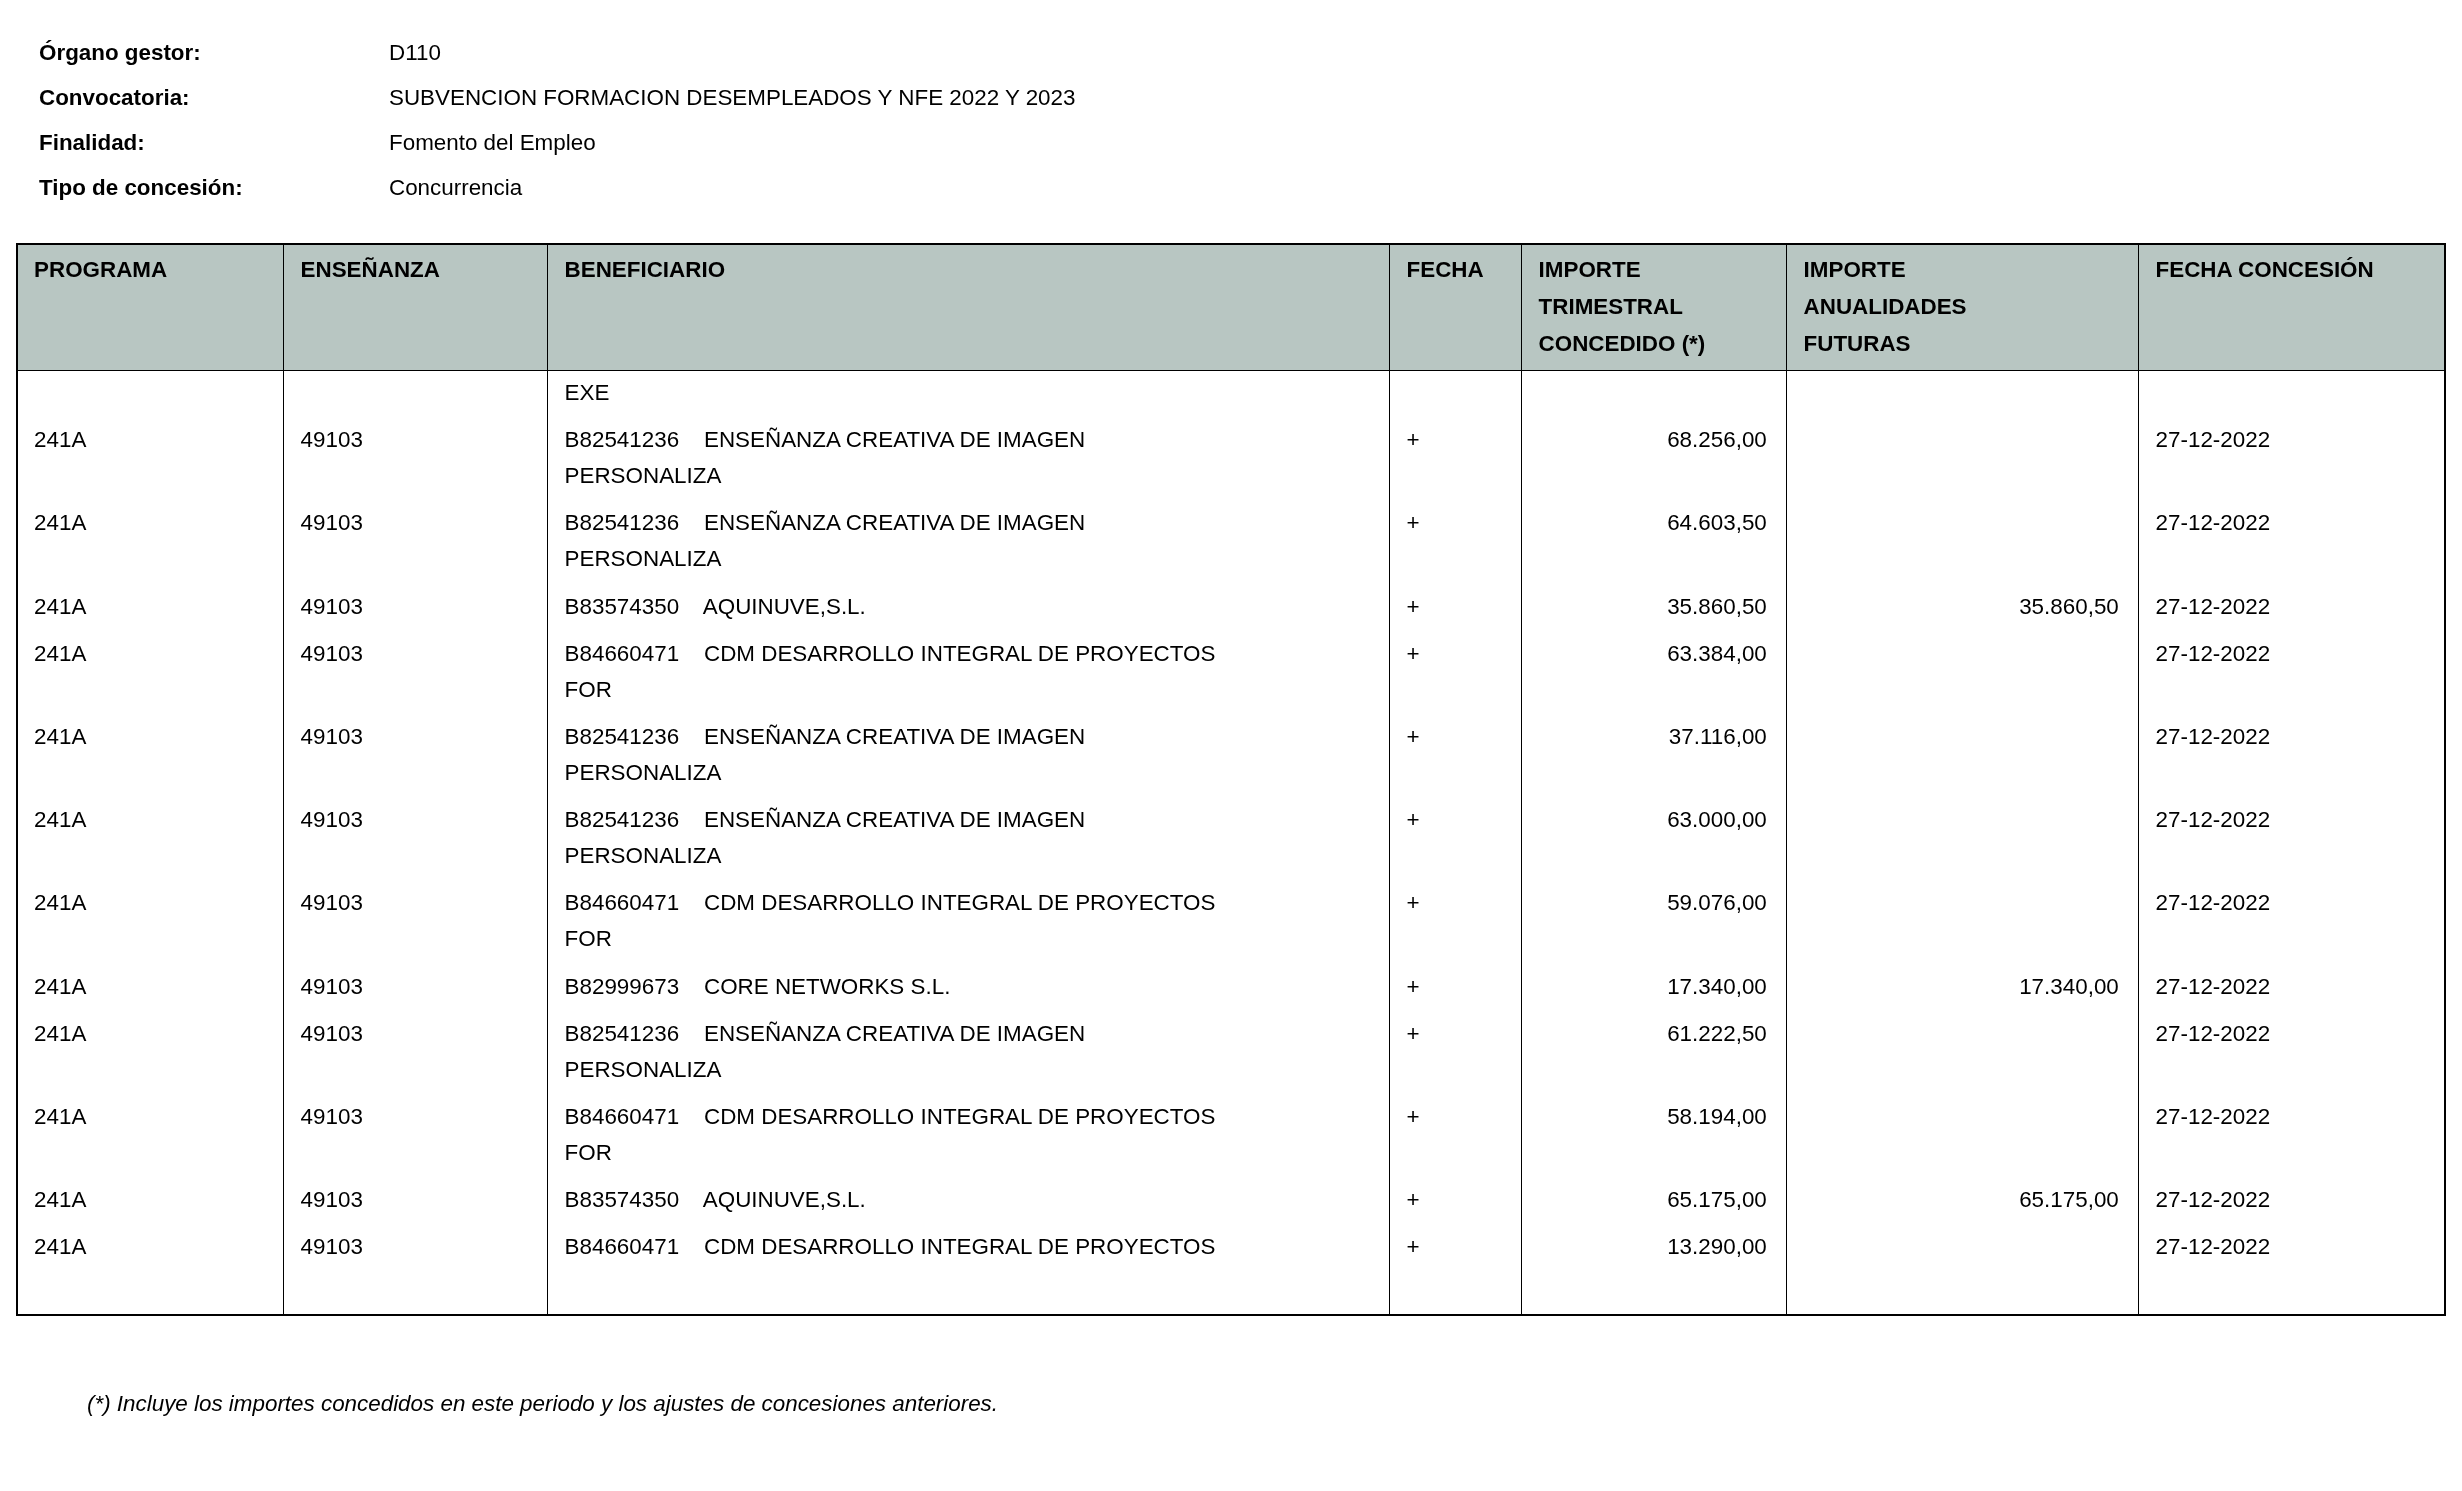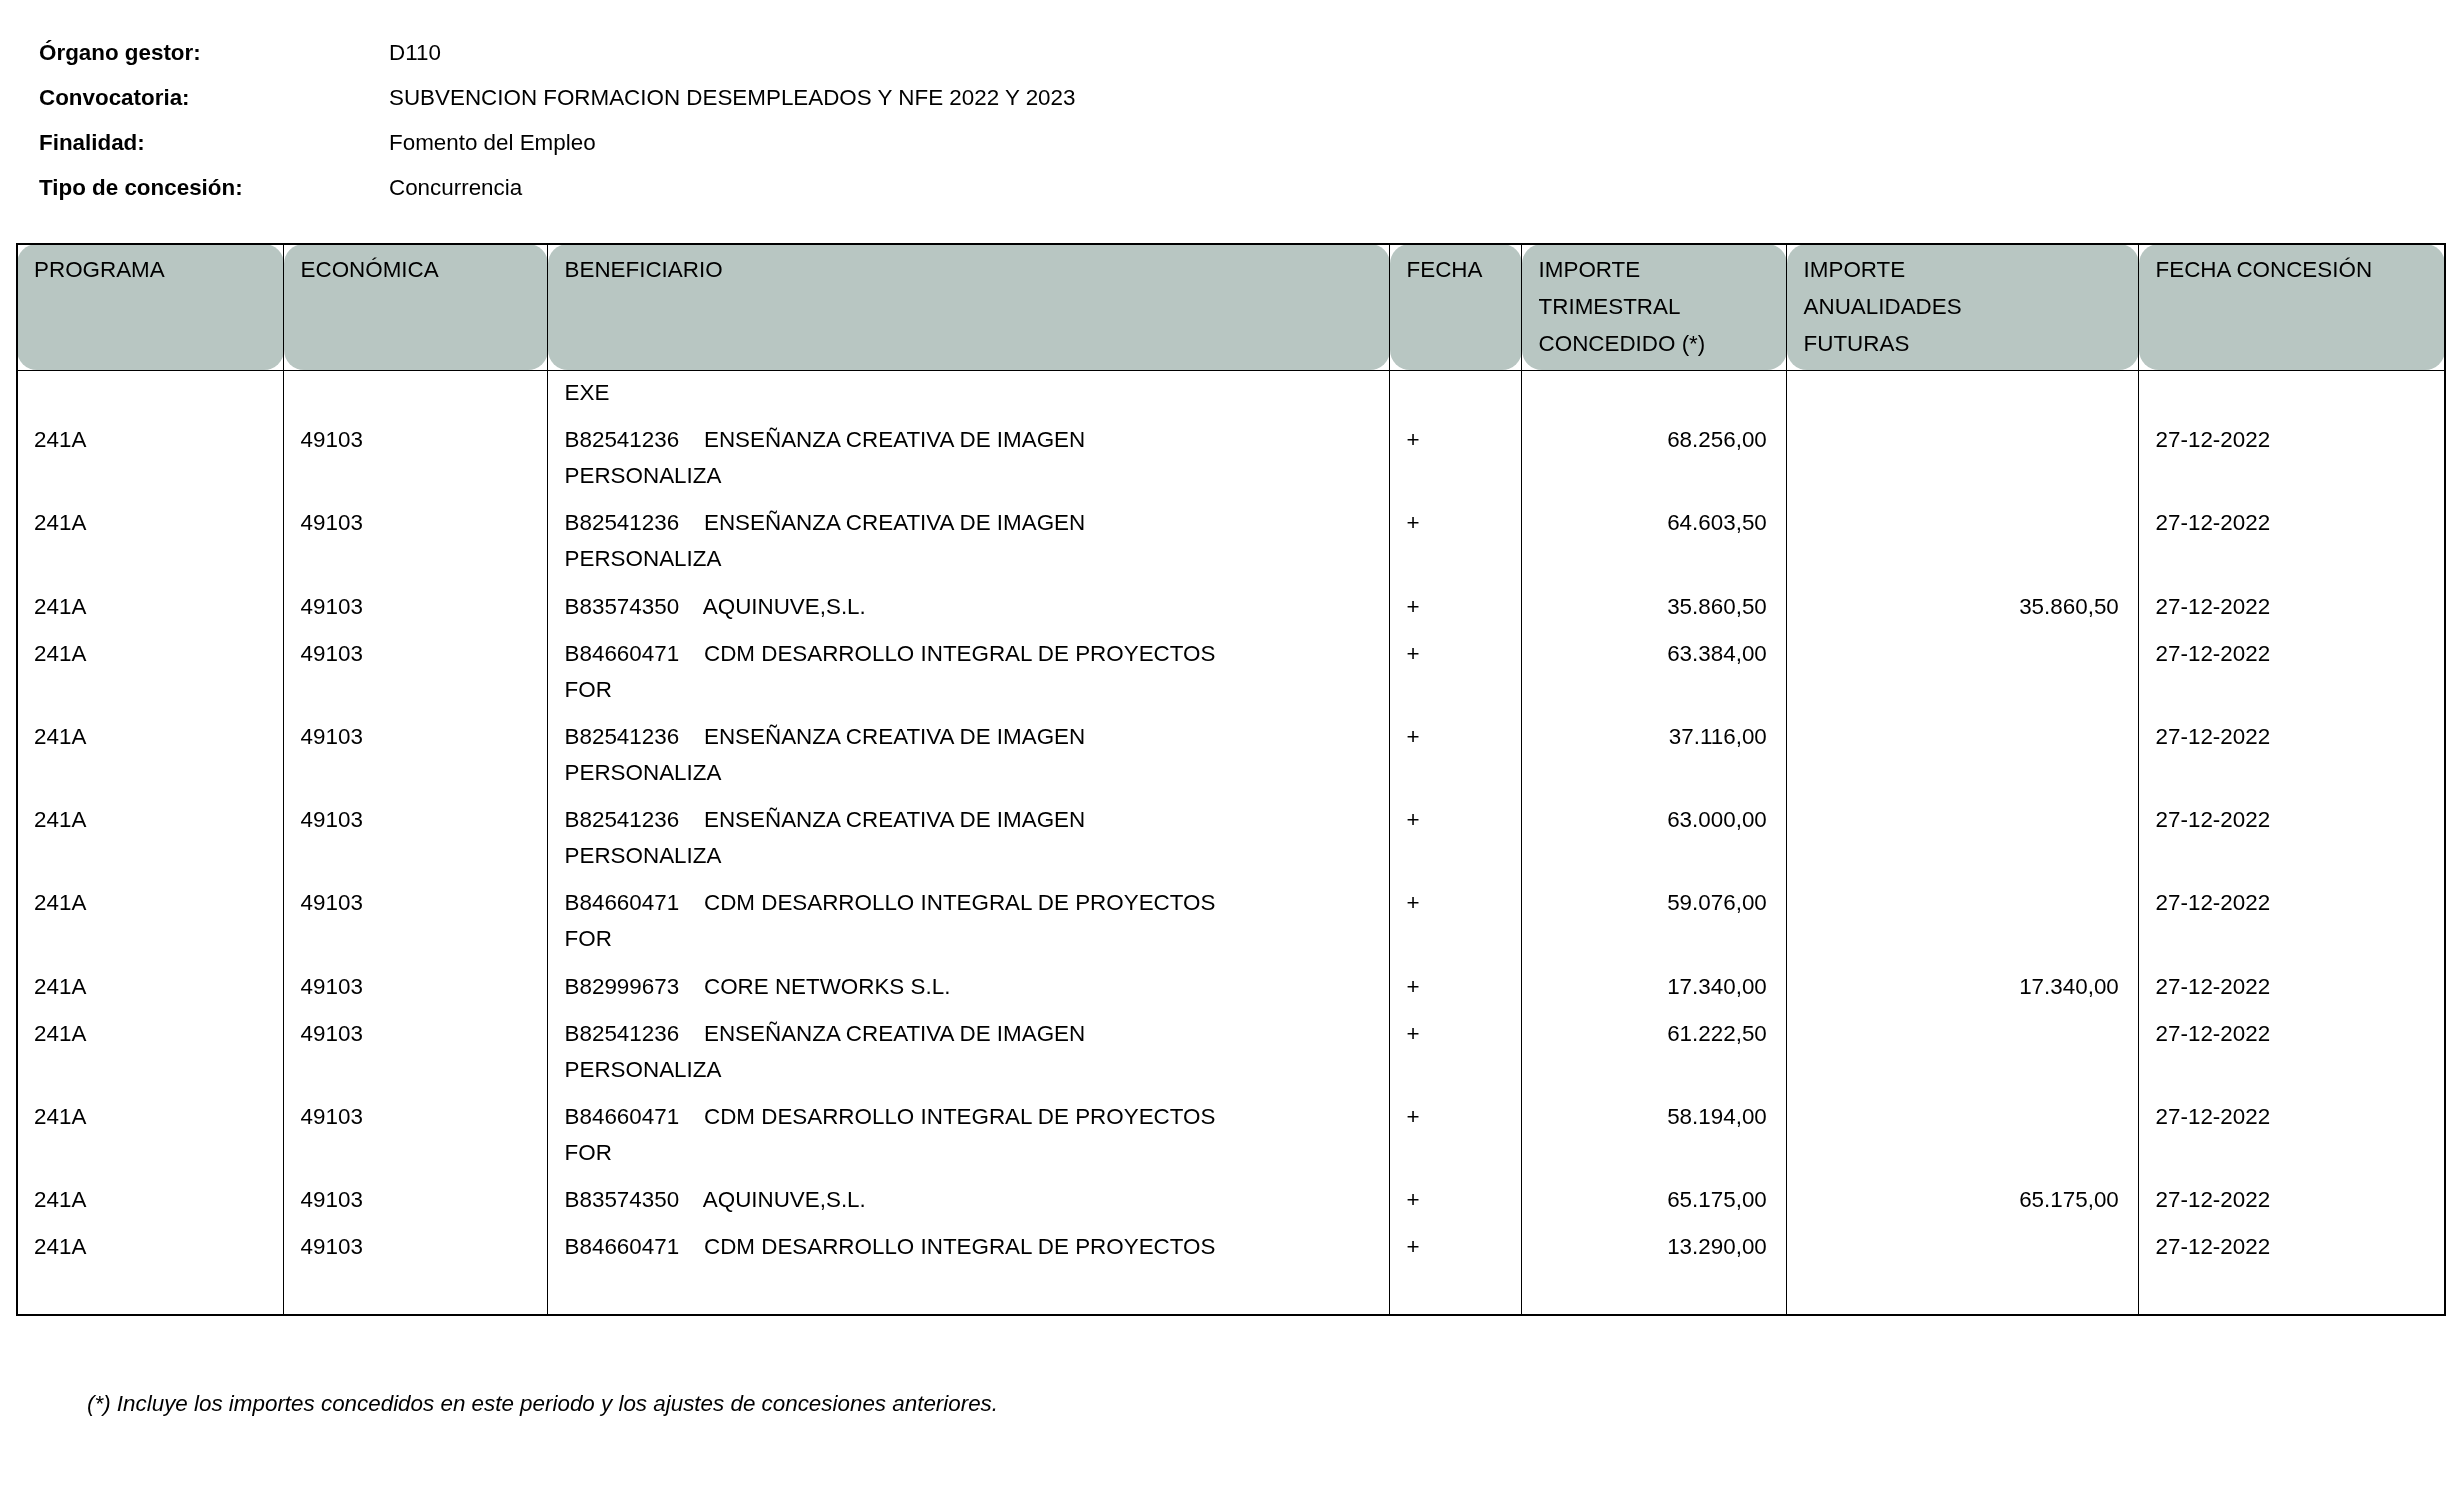--- a/index.html
+++ b/index.html
@@ -31,25 +31,24 @@
   .grants-table th, .grants-table td {
     border-left: 1.5px solid var(--border, #000);
     vertical-align: top;
     text-align: left;
     overflow: hidden;
   }
   .grants-table th:first-child, .grants-table td:first-child { border-left: none; }
   .grants-table thead th {
     background: var(--table-header-bg, #b8c6c2);
     border-bottom: 1.5px solid var(--border, #000);
-    font-weight: normal;
+    font-weight: bold;
     white-space: pre-wrap;
     line-height: 37px;
     padding: 6px 13.4px 7.5px 16.4px;
-    border-radius: 20px;
   }
   .grants-table td {
     line-height: 36px;
     padding: 4.5px 16.4px 6.7px 16.4px;
   }
   .grants-table td.col-beneficiario { white-space: pre-wrap; padding-right: 2px; }
   .grants-table td.col-importe_trimestral,
   .grants-table td.col-importe_anualidades { text-align: right; padding-right: 19.4px; }
   .grants-table tbody tr:last-child td { padding-bottom: 49px; }
 
@@ -89,21 +88,21 @@
     <col style="width:264px">
     <col style="width:842px">
     <col style="width:132px">
     <col style="width:265px">
     <col style="width:352px">
     <col style="width:306px">
   </colgroup>
   <thead>
     <tr>
       <th class="col-programa">PROGRAMA</th>
-      <th class="col-economica">ECONÓMICA</th>
+      <th class="col-economica">ENSEÑANZA</th>
       <th class="col-beneficiario">BENEFICIARIO</th>
       <th class="col-signo">FECHA</th>
       <th class="col-importe_trimestral">IMPORTE
 TRIMESTRAL
 CONCEDIDO (*)</th>
       <th class="col-importe_anualidades">IMPORTE
 ANUALIDADES
 FUTURAS</th>
       <th class="col-fecha">FECHA CONCESIÓN</th>
     </tr>

